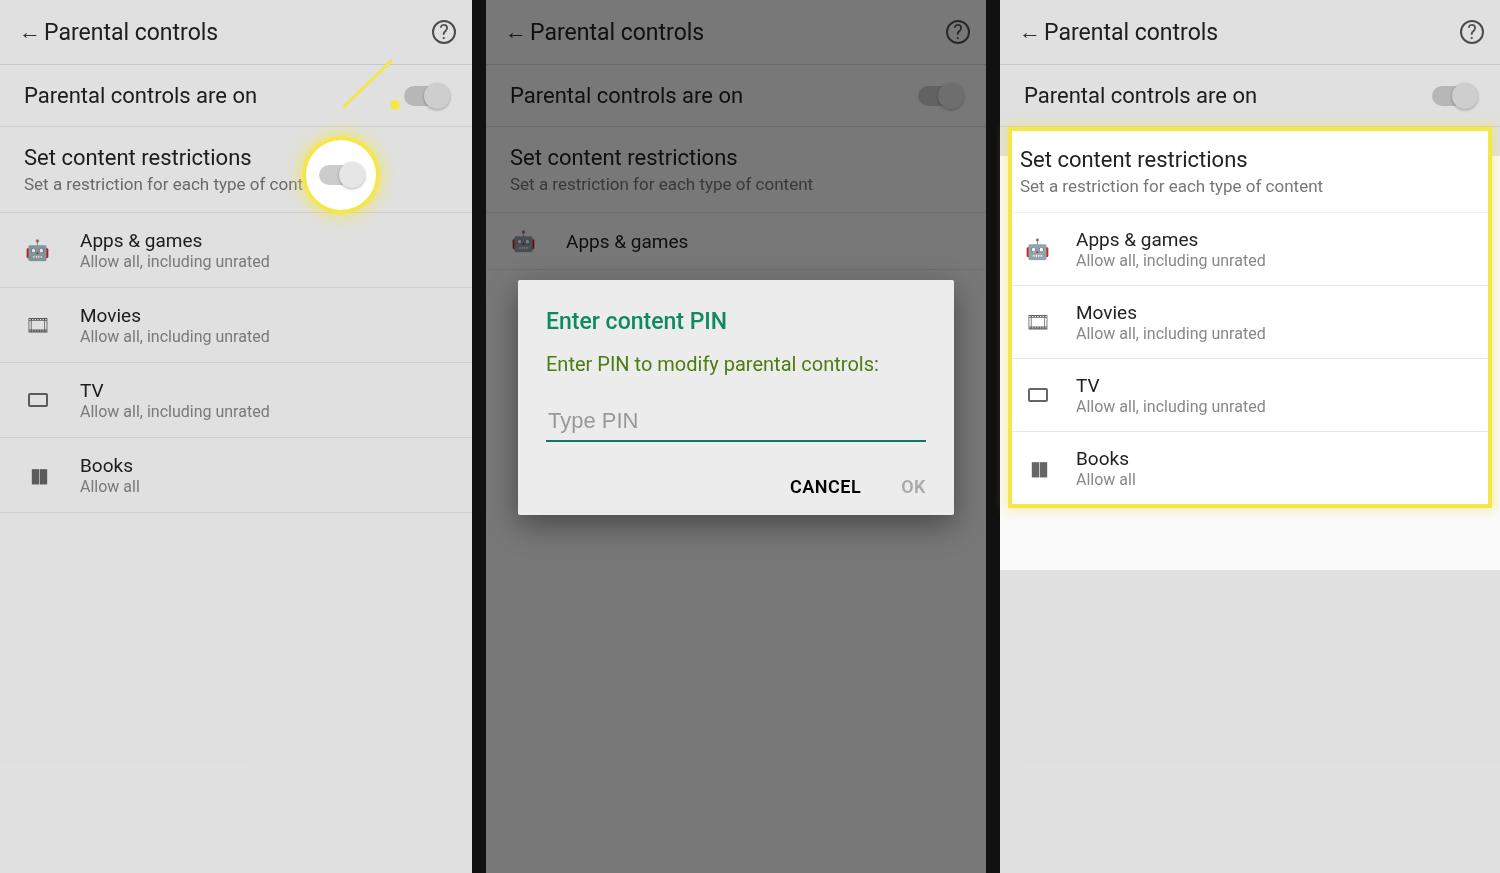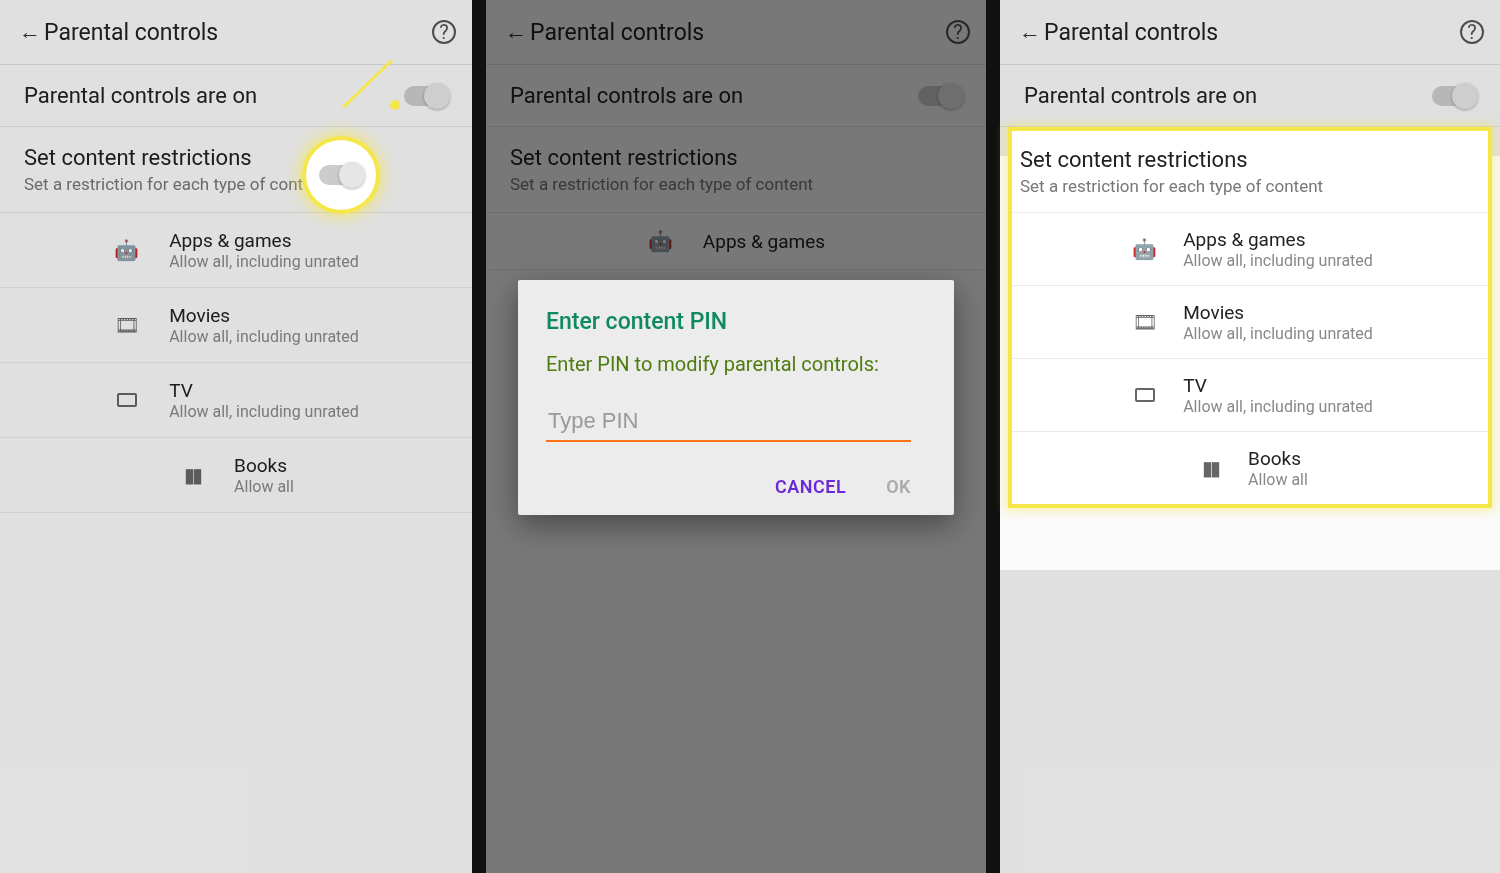--- a/index.html
+++ b/index.html
@@ -59,21 +59,20 @@
     width: 26px; height: 26px; border-radius: 50%;
     background: #e6e6e6; box-shadow: 0 1px 3px rgba(0,0,0,.3);
   }
 
   .list { background: #fafafa; }
   .list-item {
     display: flex; align-items: center;
     padding: 16px 24px;
     border-bottom: 1px solid #e8e8e8;
     cursor: pointer;
-    justify-content: center;
   }
   .list-icon {
     width: 28px; text-align: center; font-size: 20px; color: #666; margin-right: 28px;
   }
   .list-text .t1 { font-size: 19px; color: #222; }
   .list-text .t2 { font-size: 16px; color: #888; margin-top: 0; }
 
   
   .dim-overlay {
     position: absolute; inset: 0;
@@ -109,34 +108,34 @@
     z-index: 4;
   }
 
   
   .dialog {
     position: absolute;
     top: 280px; left: 32px; right: 32px;
     background: #ececec;
     border-radius: 2px;
     box-shadow: 0 10px 30px rgba(0,0,0,.4);
-    padding: 28px 43px 18px 28px;
+    padding: 28px 28px 18px 28px;
     z-index: 10;
   }
   .dlg-title { color: #0f8a5f; font-size: 23px; font-weight: 500; margin-bottom: 16px; }
   .dlg-msg { color: #4d7c0f; font-size: 20px; line-height: 1.35; margin-bottom: 24px; }
   .pin-input {
-    border: none; border-bottom: 2px solid #f97316;
+    border: none; border-bottom: 2px solid #0f766e;
     background: transparent; width: 100%;
     font-size: 22px; padding: 6px 2px; color: #333; outline: none;
   }
   .pin-input::placeholder { color: #999; }
   .dlg-actions { display: flex; justify-content: flex-end; gap: 40px; margin-top: 34px; }
   .dlg-btn { font-size: 18px; font-weight: 600; letter-spacing: .5px; cursor: pointer; }
-  .dlg-btn.cancel { color: #6d28d9; }
+  .dlg-btn.cancel { color: #000000; }
   .dlg-btn.ok { color: #aaa; }
 
   
   .hl-box {
     margin: 0 8px;
     background: #fff;
     border: 4px solid #f5e74a;
     box-shadow: 0 0 10px 2px rgba(245,231,74,.5);
     position: relative;
     z-index: 6;

